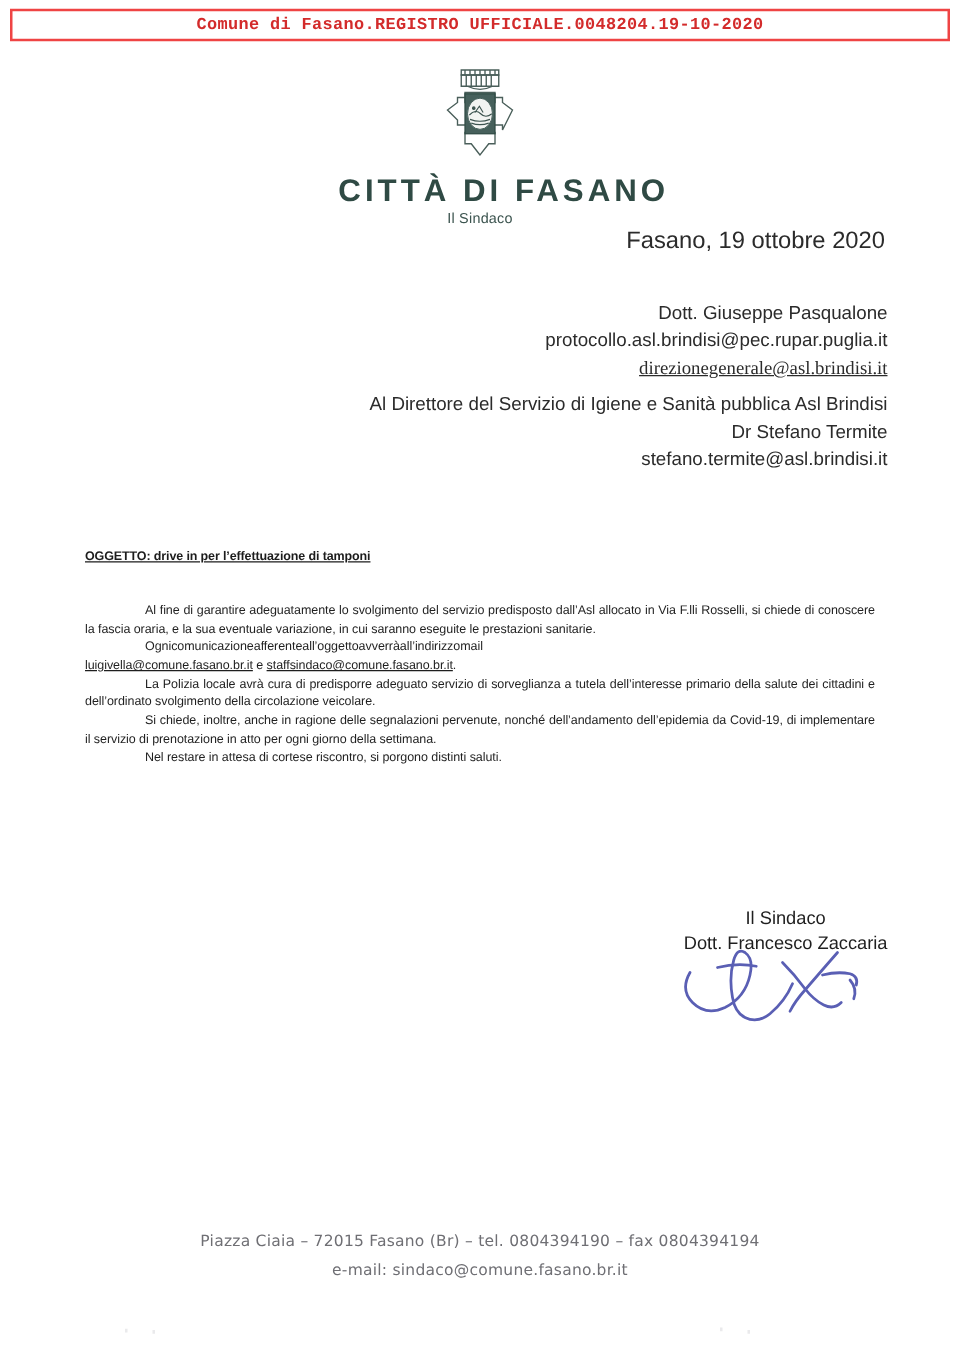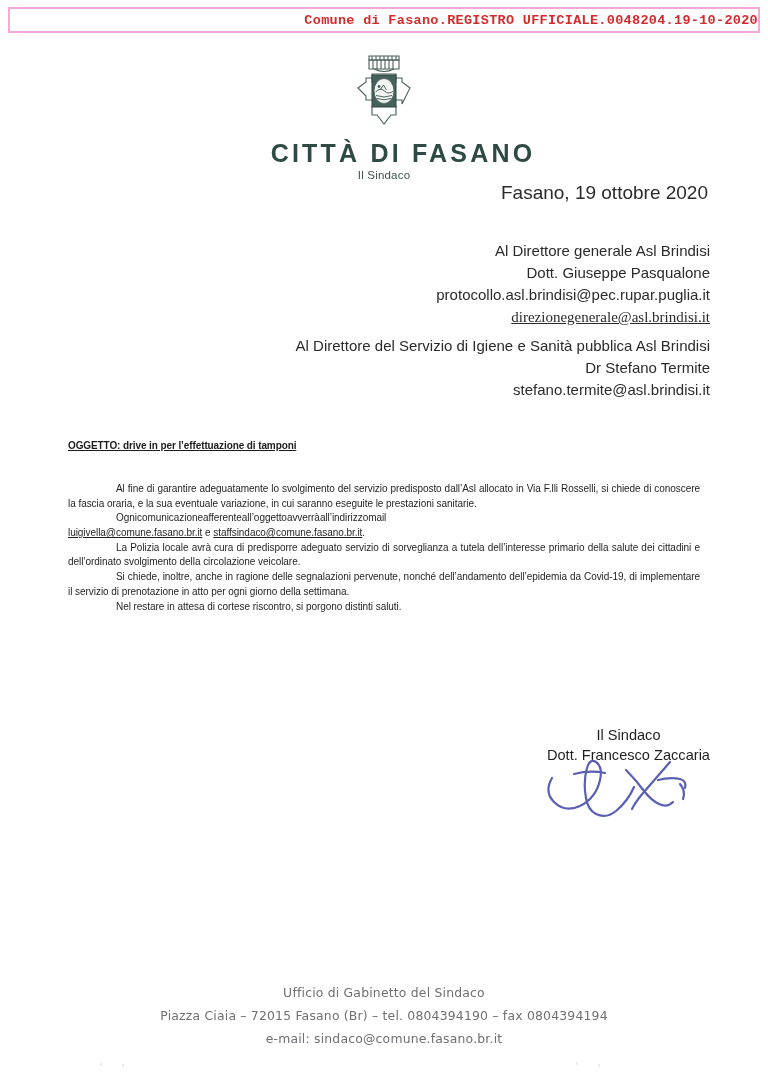--- a/index.html
+++ b/index.html
@@ -18,24 +18,24 @@
   }
 
   
   .stamp-box {
     position: absolute;
     left: 8px;
     top: 7px;
     width: 752px;
     height: 26px;
     box-sizing: border-box;
-    border: 2px solid #f9a8d4;
+    border: 2px solid #ef4444;
     display: flex;
     align-items: center;
-    justify-content: flex-end;
+    justify-content: center;
   }
   .stamp-text {
     font-family: "Liberation Mono", "DejaVu Sans Mono", monospace;
     font-size: 13.5px;
     font-weight: bold;
     letter-spacing: 0.3px;
     color: #d32b2b;
     white-space: nowrap;
   }
 
@@ -219,21 +219,20 @@
 
   <div class="city-title">CITTÀ DI FASANO</div>
   <div class="city-sub">Il Sindaco</div>
 </div>
 
 <div class="date-line">Fasano, 19 ottobre 2020</div>
 
 <div class="recipients">
 
   <div class="recipient-block">
-    <span class="recipient-line">Al Direttore generale Asl Brindisi</span>
     <span class="recipient-line">Dott. Giuseppe Pasqualone</span>
     <span class="recipient-line">protocollo.asl.brindisi@pec.rupar.puglia.it</span>
     <span class="recipient-line u">direzionegenerale@asl.brindisi.it</span>
   </div>
 
   <div class="recipient-block">
     <span class="recipient-line">Al Direttore del Servizio di Igiene e Sanità pubblica Asl Brindisi</span>
     <span class="recipient-line">Dr Stefano Termite</span>
     <span class="recipient-line">stefano.termite@asl.brindisi.it</span>
   </div>
@@ -277,21 +276,20 @@
       <path d="M36 26 q16 -4 31 -1"></path>
       <path d="M88 22 q10 10 18 21 q7 9 15 13 q8 4 14 -2"></path>
       <path d="M132 14 q-14 16 -26 30 q-8 9 -12 17"></path>
       <path d="M120 32 q12 -3 22 -1 q7 2 5 9"></path>
       <path d="M142 36 q6 7 3 15"></path>
     </g>
   </svg>
 </div>
 
 <div class="footer">
-  <span>Ufficio di Gabinetto del Sindaco</span>
   <span>Piazza Ciaia – 72015 Fasano (Br) – tel. 0804394190 – fax 0804394194</span>
   <span>e-mail: sindaco@comune.fasano.br.it</span>
 </div>
 
 <div class="speckle" style="left:100px; top:1063px;"></div>
 <div class="speckle" style="left:122px; top:1064px;"></div>
 <div class="speckle" style="left:576px; top:1062px;"></div>
 <div class="speckle" style="left:598px; top:1064px;"></div>
 
 </body></html>

